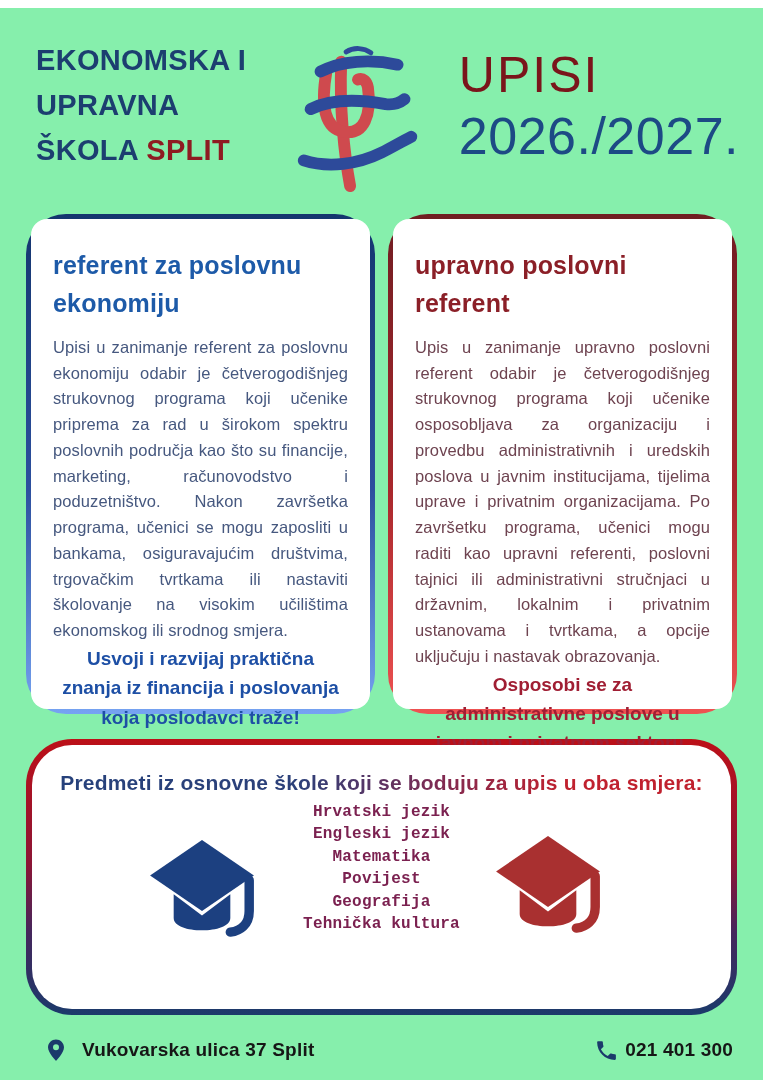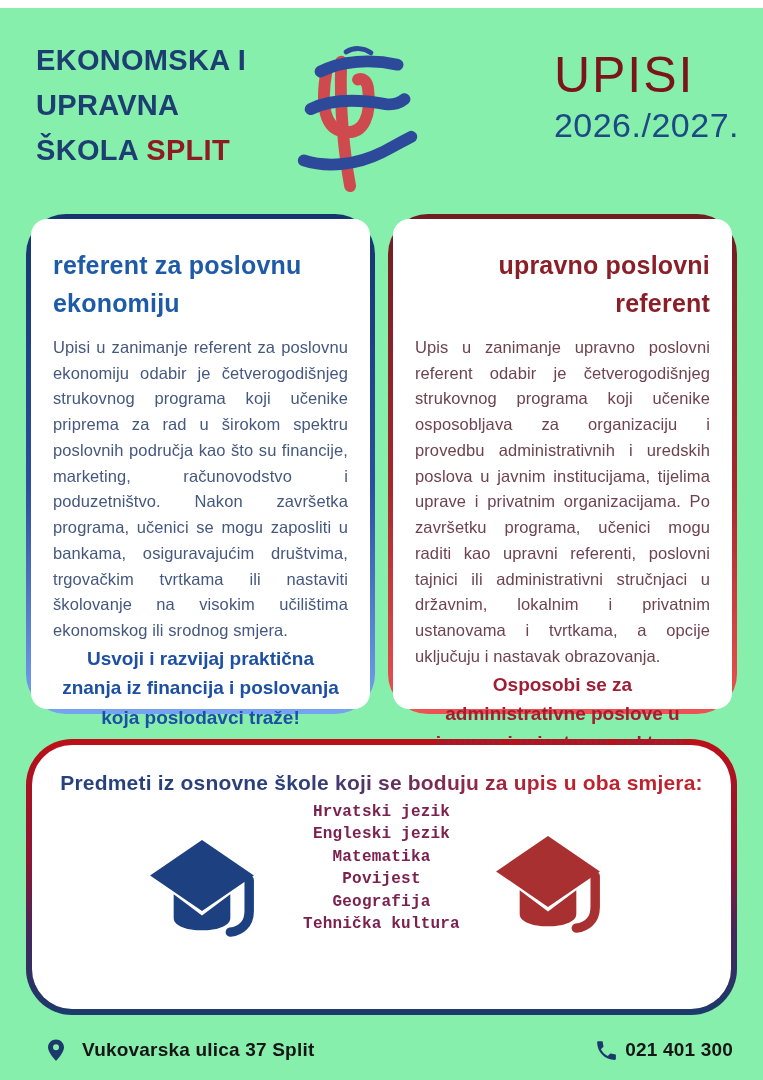--- a/index.html
+++ b/index.html
@@ -9,32 +9,32 @@
     font-family:"Liberation Sans","DejaVu Sans",sans-serif;
   }
 
   
   .header { display:flex; align-items:flex-start; padding:30px 24px 0 36px; height:172px; }
   .school-name { font-size:29px; line-height:1.55; color:#1c3e70; font-weight:600; letter-spacing:0.3px; white-space:nowrap; }
   .school-name .city { color:#8e1b21; }
   .logo-wrap { margin-left:40px; margin-top:0px; flex:0 0 auto; }
   .enroll { margin-left:auto; padding-top:10px; white-space:nowrap; }
   .enroll .upisi { font-size:50px; color:#7a151b; letter-spacing:2px; line-height:1.1; }
-  .enroll .year  { font-size:34px; color:#1d4a85; letter-spacing:0.5px; line-height:1.3; }
+  .enroll .year  { font-size:52px; color:#1d4a85; letter-spacing:0.5px; line-height:1.3; }
 
   
   .cards-row { display:flex; gap:13px; margin:4px 26px 0; height:500px; }
   .card { flex:1 1 0; border-radius:40px; padding:5px; box-sizing:border-box; }
   .card-left  { background:linear-gradient(180deg,#14356e 0%,#2c4f9e 55%,#76a3f2 100%); }
   .card-right { background:linear-gradient(180deg,#701d22 0%,#a8272c 55%,#ef5252 100%); }
   .card-inner { background:#ffffff; border-radius:16px; height:100%; box-sizing:border-box;
                 padding:28px 22px 24px; display:flex; flex-direction:column; }
   .card-title { font-size:25px; font-weight:bold; line-height:1.5; letter-spacing:0.2px; }
   .card-left  .card-title { color:#1d5aa8; text-align:left; }
-  .card-right .card-title { color:#8b1f27; text-align:right; }
+  .card-right .card-title { color:#8b1f27; text-align:left; }
   .card-body { margin-top:13px; font-size:16.5px; line-height:1.56; text-align:justify; letter-spacing:0.1px; }
   .card-left  .card-body { color:#46587f; }
   .card-right .card-body { color:#6e4350; }
   .card-cta { margin-top:auto; margin-bottom:26px; text-align:center; font-weight:bold;
               font-size:19px; line-height:1.55; padding:0 6px; }
   .card-left  .card-cta { color:#1d4fa5; }
   .card-right .card-cta { color:#a01e33; margin-bottom:30px; }
 
   
   .subjects-card { margin:25px 26px 0; border-radius:46px; padding:6px; height:276px; box-sizing:border-box;

